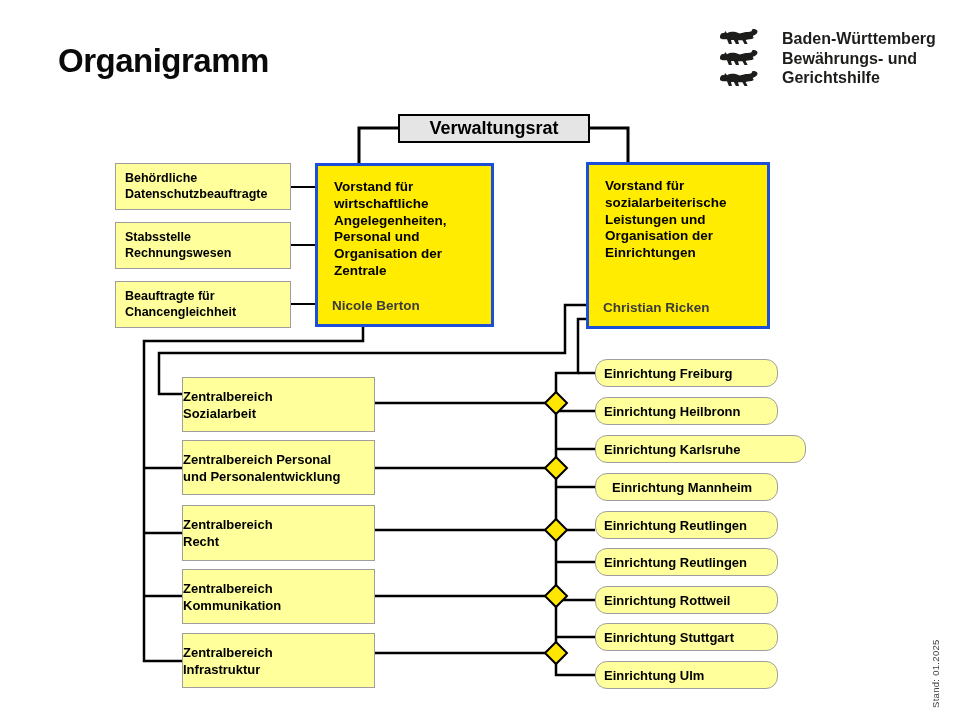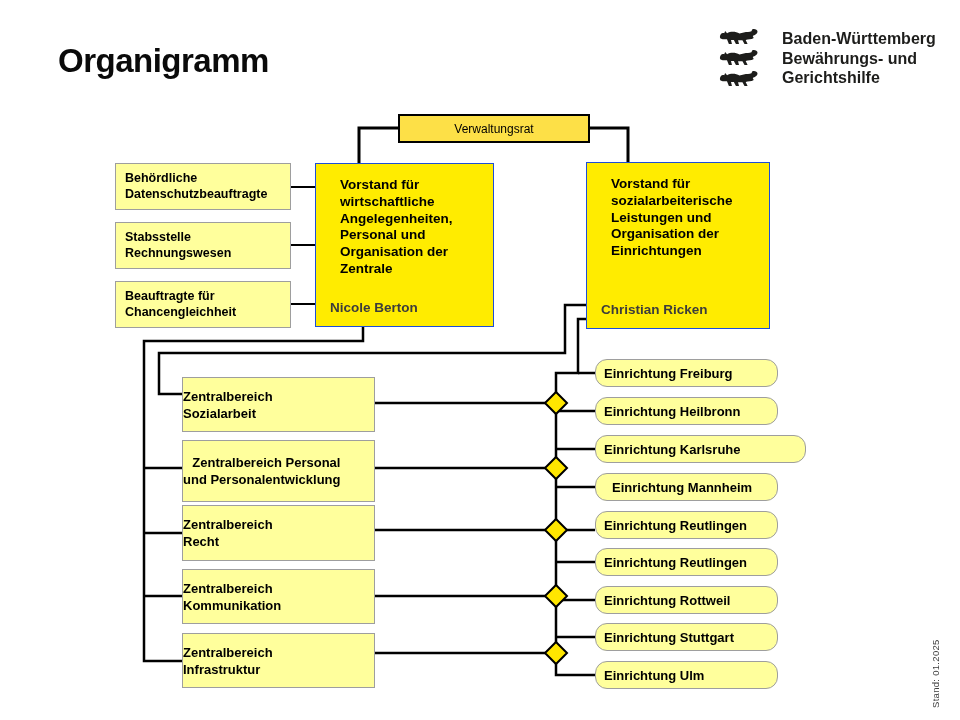--- a/index.html
+++ b/index.html
@@ -14,26 +14,26 @@
   
   .logo{left:718px;top:28px;display:flex;gap:22px;align-items:flex-start;}
   .logo-text{
     font-size:16px;font-weight:bold;line-height:19.5px;color:#1d1d1b;white-space:pre-line;padding-top:1px;
   }
   
   .wires{left:0;top:0;width:960px;height:720px;}
   
   .node{box-sizing:border-box;position:absolute;}
   .gray-node{
-    background:#fde047;border:2px solid #000;
+    background:#e5e5e5;border:2px solid #000;
     display:flex;align-items:center;justify-content:center;
-    font-size:12px;font-weight:normal;
+    font-size:18px;font-weight:bold;
   }
   .vorstand{
-    background:#ffec00;border:1px solid #1d4ed8;padding:13px 10px 0 24px;
+    background:#ffec00;border:3px solid #1d4ed8;padding:13px 10px 0 16px;
   }
   .vorstand .v-title{font-size:13.5px;font-weight:bold;line-height:16.8px;white-space:pre-line;}
   .vorstand .v-person{position:absolute;left:14px;bottom:11px;font-size:13.5px;font-weight:bold;color:#3c3c3c;}
   .soft-node{
     background:#ffff9c;border:1px solid #9e9e9e;
   }
   .staff-node{
     padding:7px 4px 0 9px;font-size:12.5px;font-weight:bold;line-height:15.5px;white-space:pre-line;
   }
   .zb-node{
@@ -141,21 +141,21 @@
 
   <div class="node soft-node staff-node" style="left:115px;top:163px;width:176px;height:47px;">Behördliche
 Datenschutzbeauftragte</div>
   <div class="node soft-node staff-node" style="left:115px;top:222px;width:176px;height:47px;">Stabsstelle
 Rechnungswesen</div>
   <div class="node soft-node staff-node" style="left:115px;top:281px;width:176px;height:47px;">Beauftragte für
 Chancengleichheit</div>
 
   <div class="node soft-node zb-node" style="left:182px;top:377px;width:193px;height:55px;">Zentralbereich
 Sozialarbeit</div>
-  <div class="node soft-node zb-node" style="left:182px;top:440px;width:193px;height:62px;text-align:right;">Zentralbereich Personal
+  <div class="node soft-node zb-node" style="left:182px;top:440px;width:193px;height:55px;">Zentralbereich Personal
 und Personalentwicklung</div>
   <div class="node soft-node zb-node" style="left:182px;top:505px;width:193px;height:56px;">Zentralbereich
 Recht</div>
   <div class="node soft-node zb-node" style="left:182px;top:569px;width:193px;height:55px;">Zentralbereich
 Kommunikation</div>
   <div class="node soft-node zb-node" style="left:182px;top:633px;width:193px;height:55px;">Zentralbereich
 Infrastruktur</div>
 
   <div class="node soft-node er-node" style="left:595px;top:359px;width:183px;height:28px;">Einrichtung Freiburg</div>
   <div class="node soft-node er-node" style="left:595px;top:397px;width:183px;height:28px;">Einrichtung Heilbronn</div>

